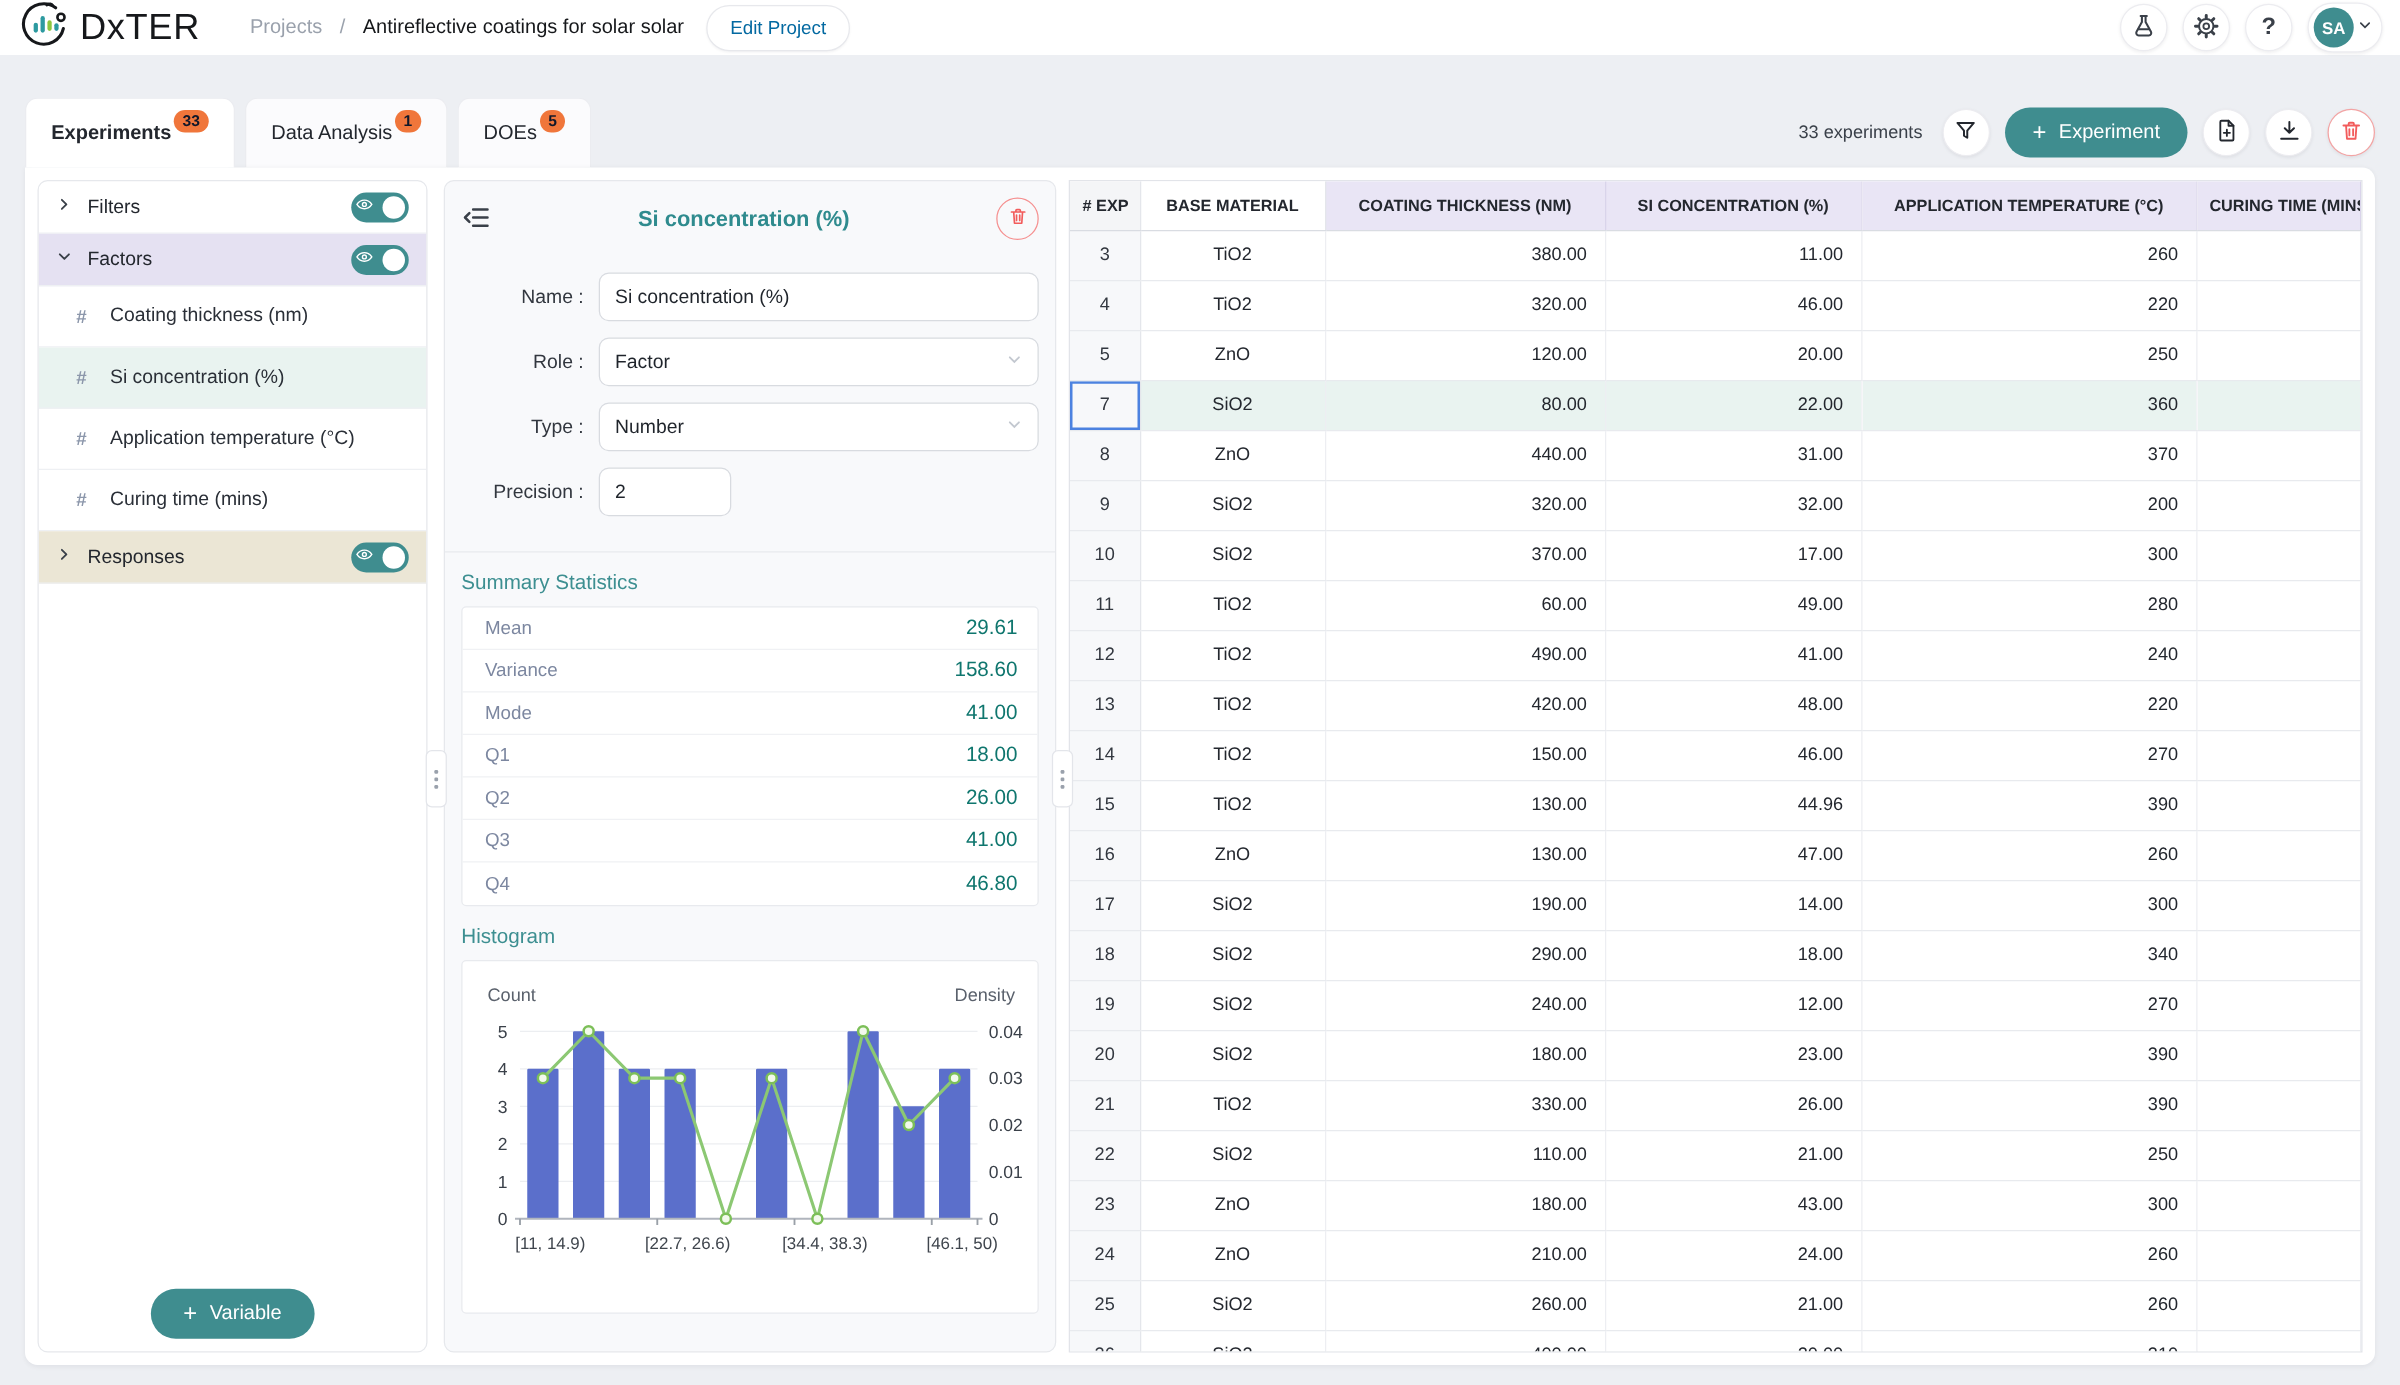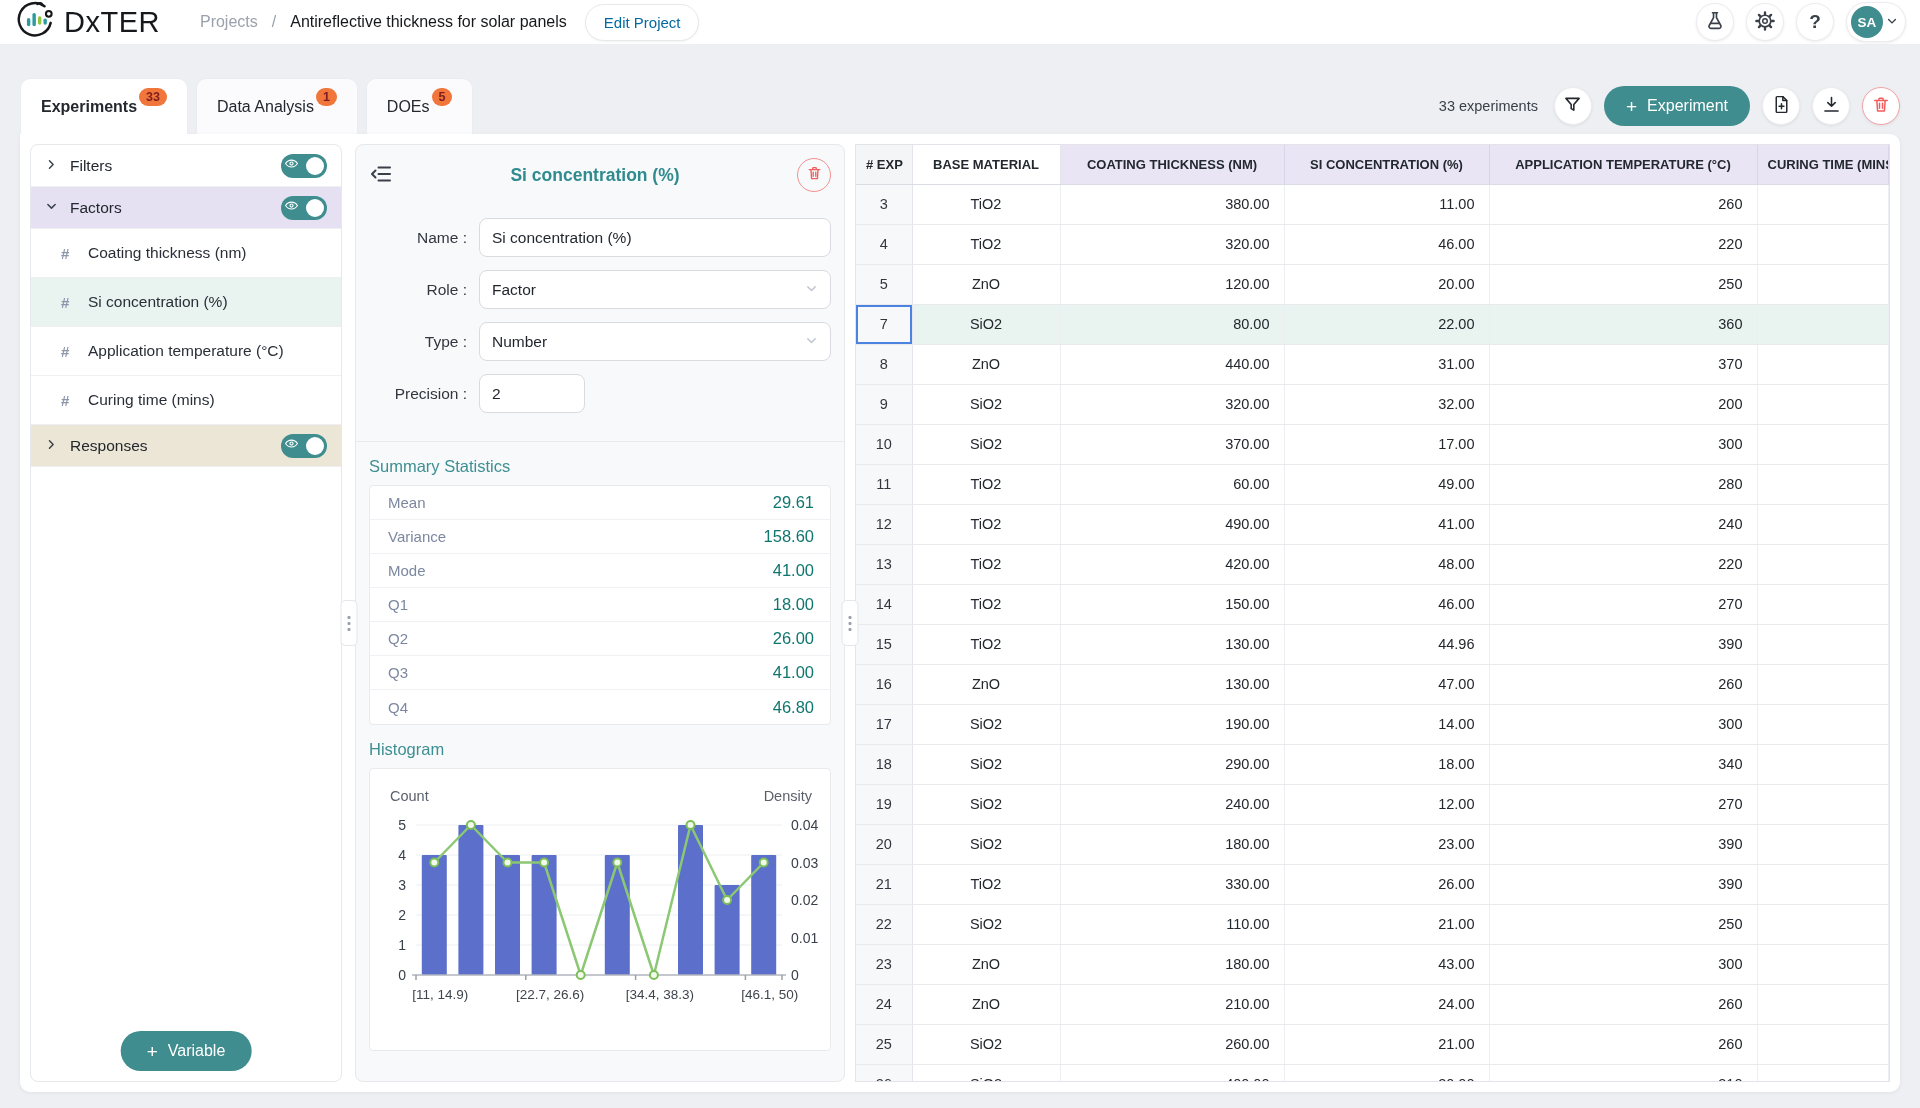--- a/index.html
+++ b/index.html
@@ -27,21 +27,21 @@
   .avatar-wrap { height:40px; border-radius:20px; background:#fff; border:1px solid #ececf0;
     box-shadow:0 1px 3px rgba(20,24,40,.08); display:flex; align-items:center; padding:0 7px 0 4px; gap:3px; cursor:pointer; }
   .avatar { width:32px; height:32px; border-radius:50%; background:#3f8d8f; color:#fff; font-size:13.5px;
     font-weight:700; display:flex; align-items:center; justify-content:center; }
   
   .tabbar { margin:34px 20px 0; display:flex; align-items:flex-end; height:56px; }
   .tab { height:56px; display:flex; align-items:center; padding:0 20px; border-radius:10px 10px 0 0;
     background:#fbfbfd; border:1px solid #ebecf0; border-bottom:none; margin-right:8px; font-size:16px;
     color:#23272e; cursor:pointer; position:relative; z-index:1; }
   .tab.active { background:#fff; font-weight:700; z-index:3; }
-  .tab-badge { background:#f0763b; color:#7f1d1d; font-size:12.5px; font-weight:700; border-radius:10px;
+  .tab-badge { background:#f0763b; color:#0f172a; font-size:12.5px; font-weight:700; border-radius:10px;
     padding:2px 7px; position:relative; top:-10px; margin-left:2px; }
   .tab-right { margin-left:auto; display:flex; align-items:center; gap:12px; padding-bottom:8px; }
   .count-text { font-size:14.5px; color:#3a4049; margin-right:4px; }
   .btn-primary { background:#3f8d8f; color:#fff; border:none; border-radius:20px; height:40px; padding:0 22px;
     font-size:16px; display:flex; align-items:center; gap:10px; cursor:pointer; font-family:inherit; }
   .plus-glyph { font-size:19px; font-weight:400; line-height:1; }
   
   .card { margin:0 20px; height:958px; background:#fff; border-radius:0 10px 10px 10px;
     box-shadow:0 1px 4px rgba(20,24,40,.06); padding:10px; display:flex; position:relative; z-index:2; }
   
@@ -122,21 +122,21 @@
         <rect x="17.3" y="12.5" width="3.6" height="14" rx="1.8" fill="#2d9aa0"></rect>
         <rect x="23.1" y="16" width="3.6" height="9" rx="1.8" fill="#8dc63f"></rect>
         <rect x="28.9" y="18.5" width="3.6" height="6.5" rx="1.8" fill="#2d9aa0"></rect>
       </svg>
     </span>
     <span class="brand-name">DxTER</span>
   </div>
   <nav class="breadcrumb">
     <span class="crumb-muted">Projects</span>
     <span class="crumb-muted">/</span>
-    <span class="crumb-current">Antireflective thickness for solar panels</span>
+    <span class="crumb-current">Antireflective coatings for solar solar</span>
   </nav>
   <button class="btn-pill">Edit Project</button>
   <div class="top-actions">
     <button class="icon-circle">
       <span>
         <svg width="22" height="22" viewBox="0 0 24 24" fill="none" stroke="#3a4049" stroke-width="1.8" stroke-linecap="round" stroke-linejoin="round">
           <path d="M9.3 3h5.4M10.4 3v5.3L5.7 16.9A2.1 2.1 0 0 0 7.6 20h8.8a2.1 2.1 0 0 0 1.9-3.1L13.6 8.3V3"></path>
           <path d="M7.4 14.6h9.2"></path>
         </svg>
       </span>

